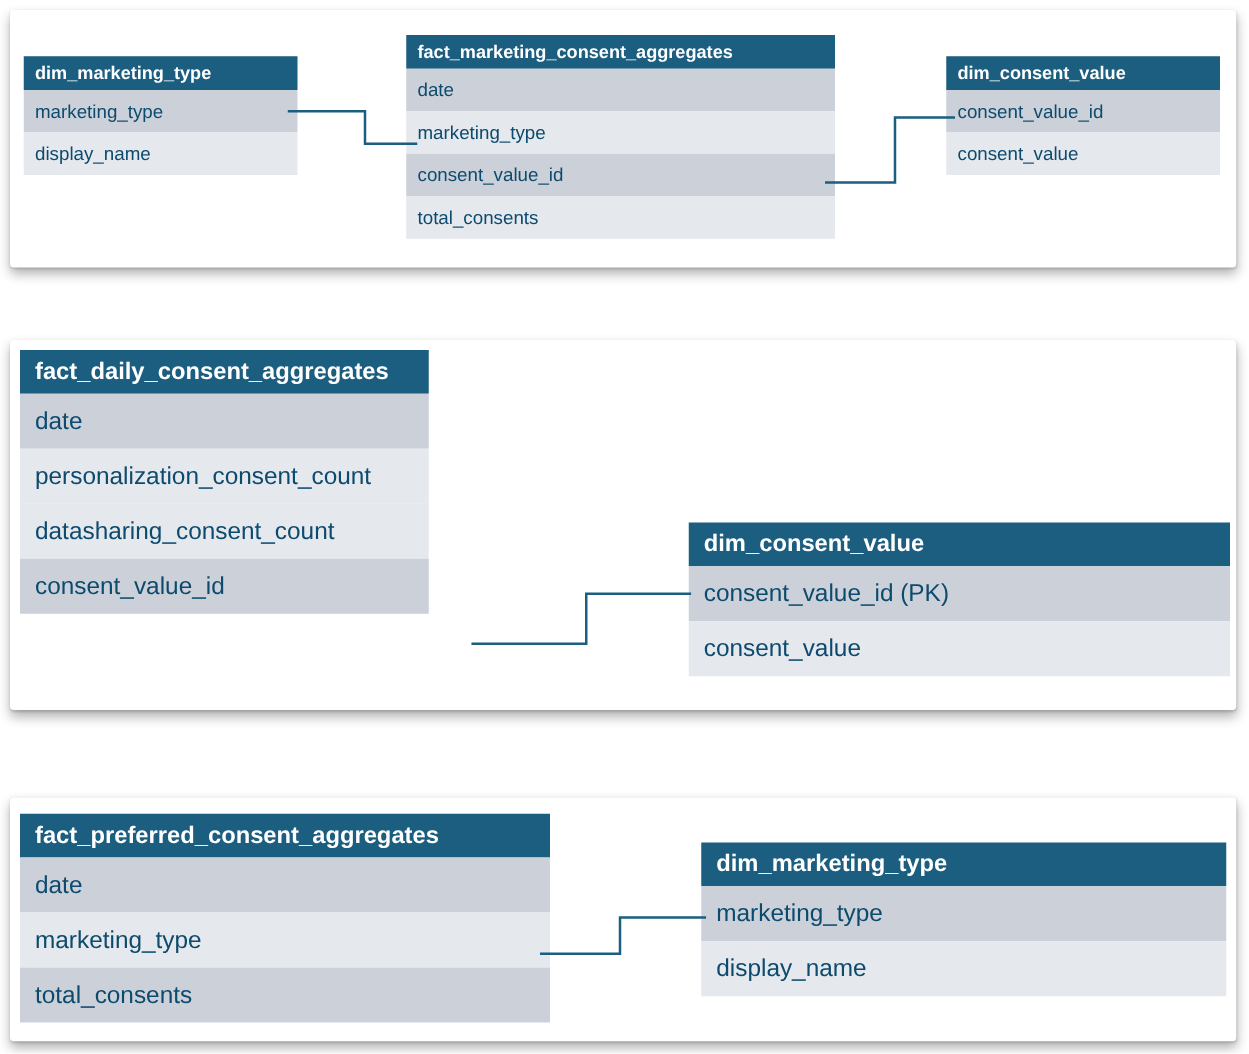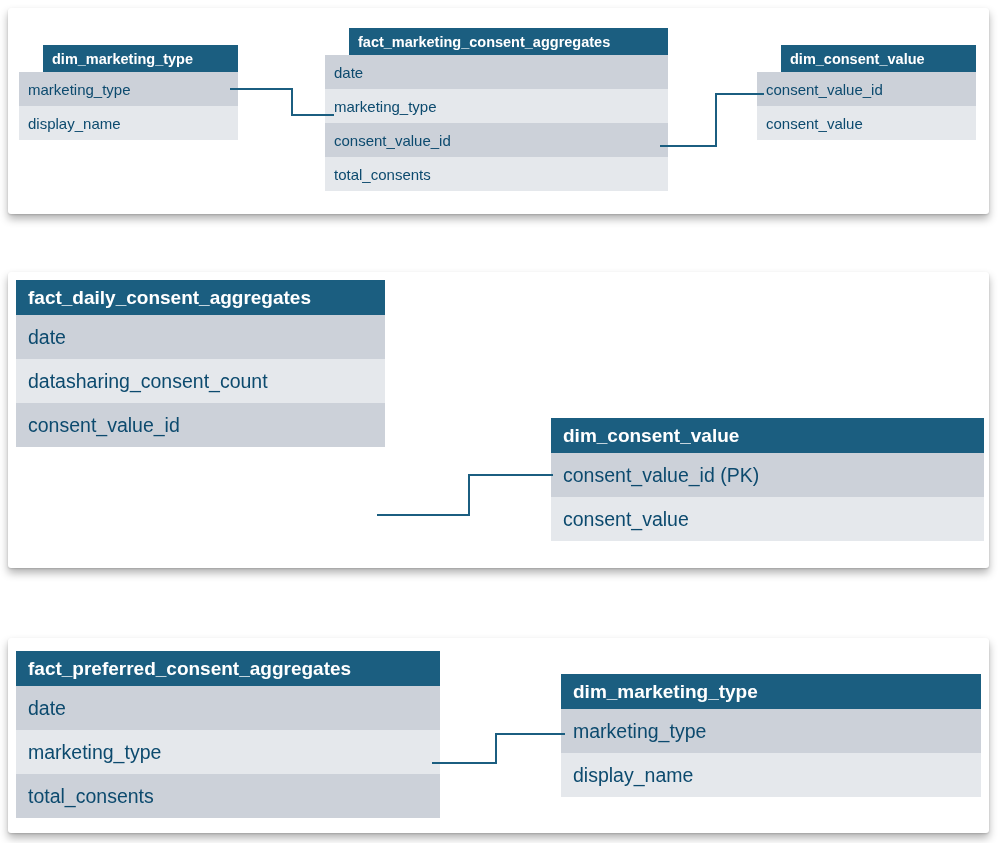--- a/index.html
+++ b/index.html
@@ -45,21 +45,21 @@
     display: flex;
     align-items: center;
     white-space: nowrap;
     overflow: hidden;
   }
   .entity-row.alt {
     background: #e5e8ec;
   }
 
   
-  .sz-sm .entity-header { height: 27px; font-size: 14.5px; padding: 0 9px; margin-left: 24px; }
+  .sz-sm .entity-header { height: 27px; font-size: 14.5px; padding: 0 9px; }
   .sz-sm .entity-row    { height: 34px; font-size: 15px;   padding: 0 9px; }
 
   .sz-lg .entity-header { height: 35px; font-size: 19px;   padding: 0 12px; }
   .sz-lg .entity-row    { height: 44px; font-size: 19.5px; padding: 0 12px; }
 
   
   .connector {
     position: absolute;
     pointer-events: none;
   }
@@ -100,23 +100,24 @@
       <path d="M0,11 L62,11 L62,37 L104,37"></path>
     </svg>
 
     <svg class="connector" style="left:652px; top:78px;" width="104" height="62">
       <path d="M0,60 L56,60 L56,8 L104,8"></path>
     </svg>
   </div>
 
   <div class="card" style="left:8px; top:272px; width:981px; height:296px;">
 
-    <div class="entity sz-lg" style="left:8px; top:8px; width:369px;">
+    <div class="entity sz-lg" style="left:8px; top:8px; width:327px;">
       <div class="entity-header">fact_daily_consent_aggregates</div>
       <div class="entity-row">date</div>
+      <div class="entity-row alt">personalization_consent_count</div>
       <div class="entity-row alt">datasharing_consent_count</div>
       <div class="entity-row">consent_value_id</div>
     </div>
 
     <div class="entity sz-lg" style="left:543px; top:146px; width:433px;">
       <div class="entity-header">dim_consent_value</div>
       <div class="entity-row">consent_value_id (PK)</div>
       <div class="entity-row alt">consent_value</div>
     </div>
 

